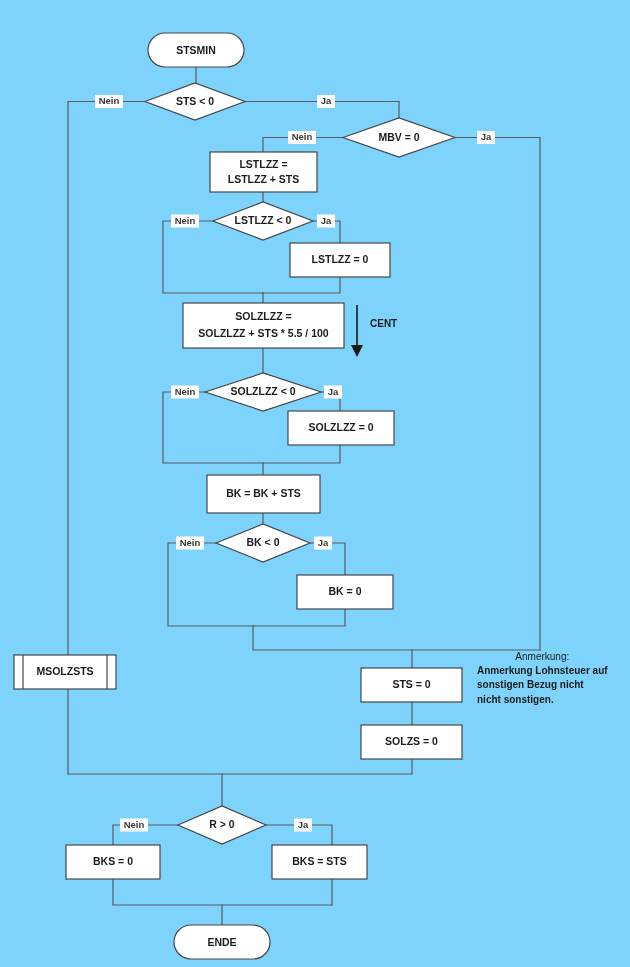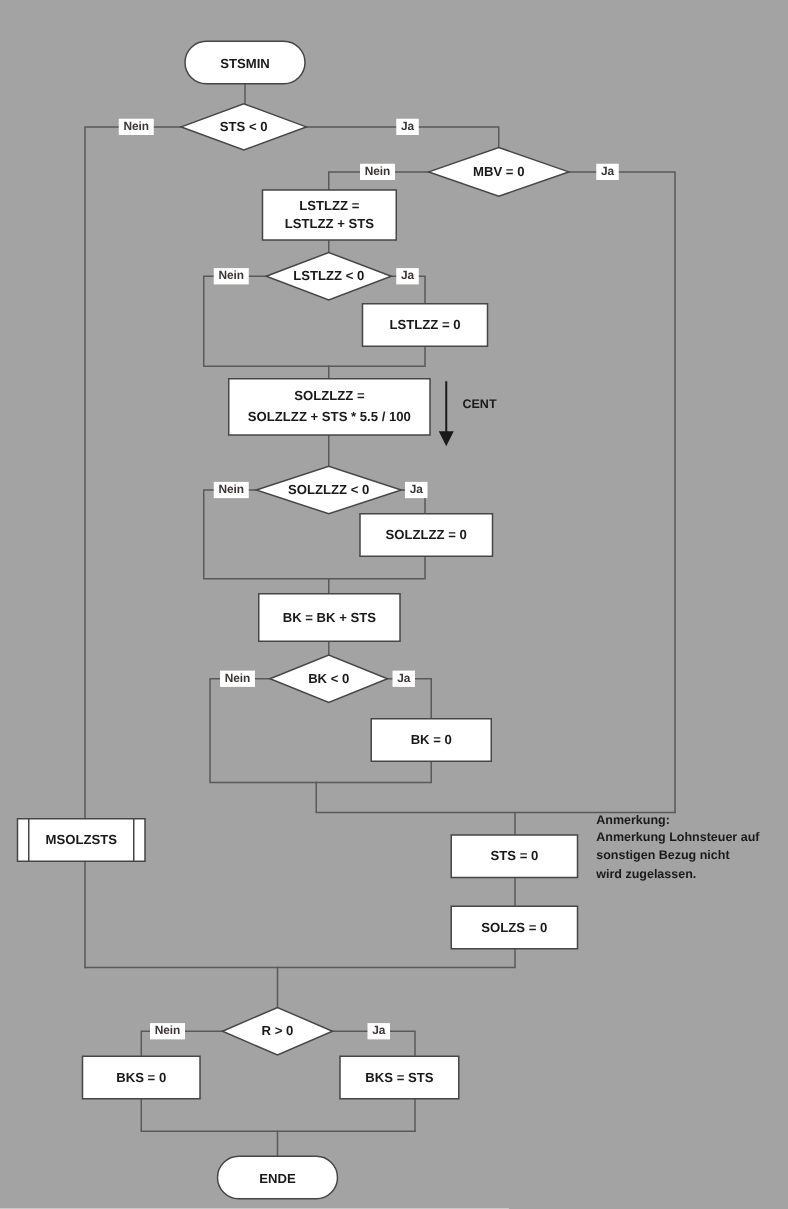--- a/index.html
+++ b/index.html
@@ -7,21 +7,21 @@
     padding: 0;
     background: #ffffff;
   }
   body {
     font-family: "Liberation Sans", sans-serif;
   }
   #canvas {
     position: relative;
     width: 630px;
     height: 967px;
-    background: #a3a3a3;
+    background: #7dd3fc;
     overflow: hidden;
   }
   #flow-svg {
     position: absolute;
     left: 0;
     top: 0;
   }
   .shape-text {
     font-family: "Liberation Sans", sans-serif;
     font-size: 10.5px;
@@ -48,21 +48,21 @@
   }
   .note-text {
     position: absolute;
     font-family: "Liberation Sans", sans-serif;
     font-size: 10px;
     font-weight: bold;
     color: #1a1a1a;
     line-height: 1.42;
     white-space: nowrap;
   }
-  .note-title { font-weight: bold; }
+  .note-title { font-weight: normal; text-align: center; }
   .shape-stroke {
     fill: #ffffff;
     stroke: #464646;
     stroke-width: 1.2;
   }
   .conn {
     stroke: #5a5a5a;
     stroke-width: 1.2;
     fill: none;
     stroke-linecap: square;
@@ -282,16 +282,16 @@
 
       <text class="annot-label" x="370" y="324">CENT</text>
     </g>
 
   </svg>
 
   <div class="note-text" style="left:477px; top:650px;">
     <div class="note-title">Anmerkung:</div>
     <div>Anmerkung Lohnsteuer auf</div>
     <div>sonstigen Bezug nicht</div>
-    <div>wird zugelassen.</div>
+    <div>nicht sonstigen.</div>
   </div>
 
 </div>
 
 </body></html>

